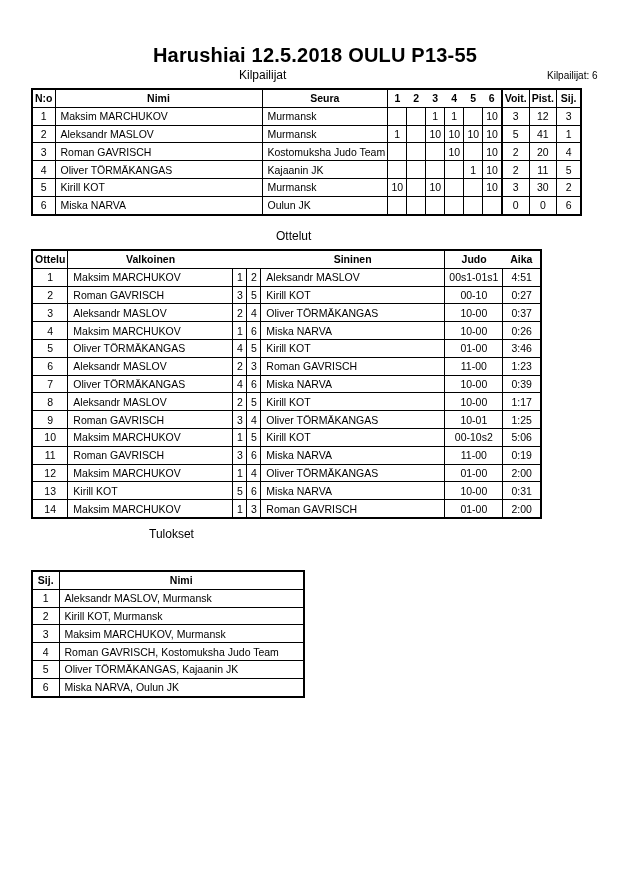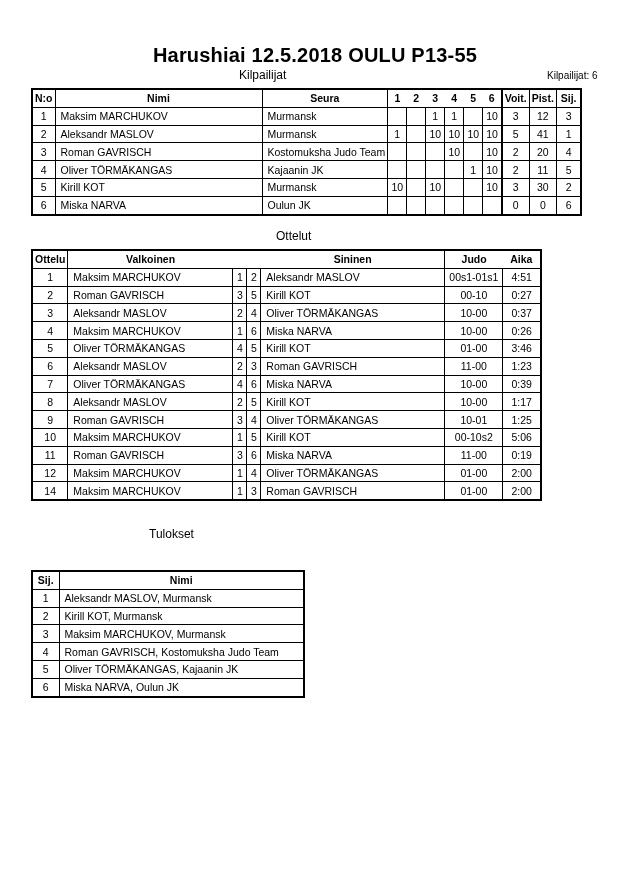--- a/index.html
+++ b/index.html
@@ -288,20 +288,29 @@
       <tr>
         <td class="c">12</td>
         <td class="l">Maksim MARCHUKOV</td>
         <td class="c">1</td>
         <td class="c">4</td>
         <td class="l">Oliver TÖRMÄKANGAS</td>
         <td class="c">01-00</td>
         <td class="c">2:00</td>
       </tr>
       <tr>
+        <td class="c">13</td>
+        <td class="l">Kirill KOT</td>
+        <td class="c">5</td>
+        <td class="c">6</td>
+        <td class="l">Miska NARVA</td>
+        <td class="c">10-00</td>
+        <td class="c">0:31</td>
+      </tr>
+      <tr>
         <td class="c">14</td>
         <td class="l">Maksim MARCHUKOV</td>
         <td class="c">1</td>
         <td class="c">3</td>
         <td class="l">Roman GAVRISCH</td>
         <td class="c">01-00</td>
         <td class="c">2:00</td>
       </tr>
     </tbody>
 </table>

